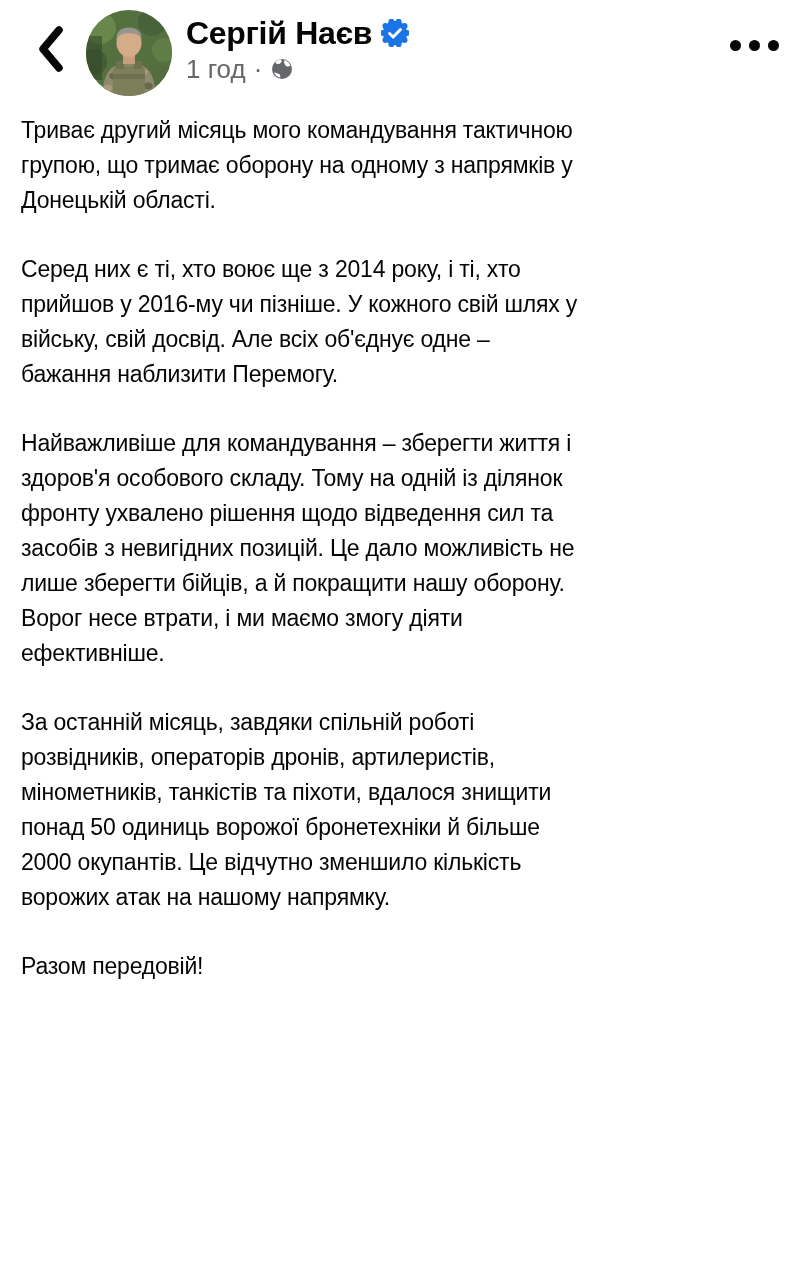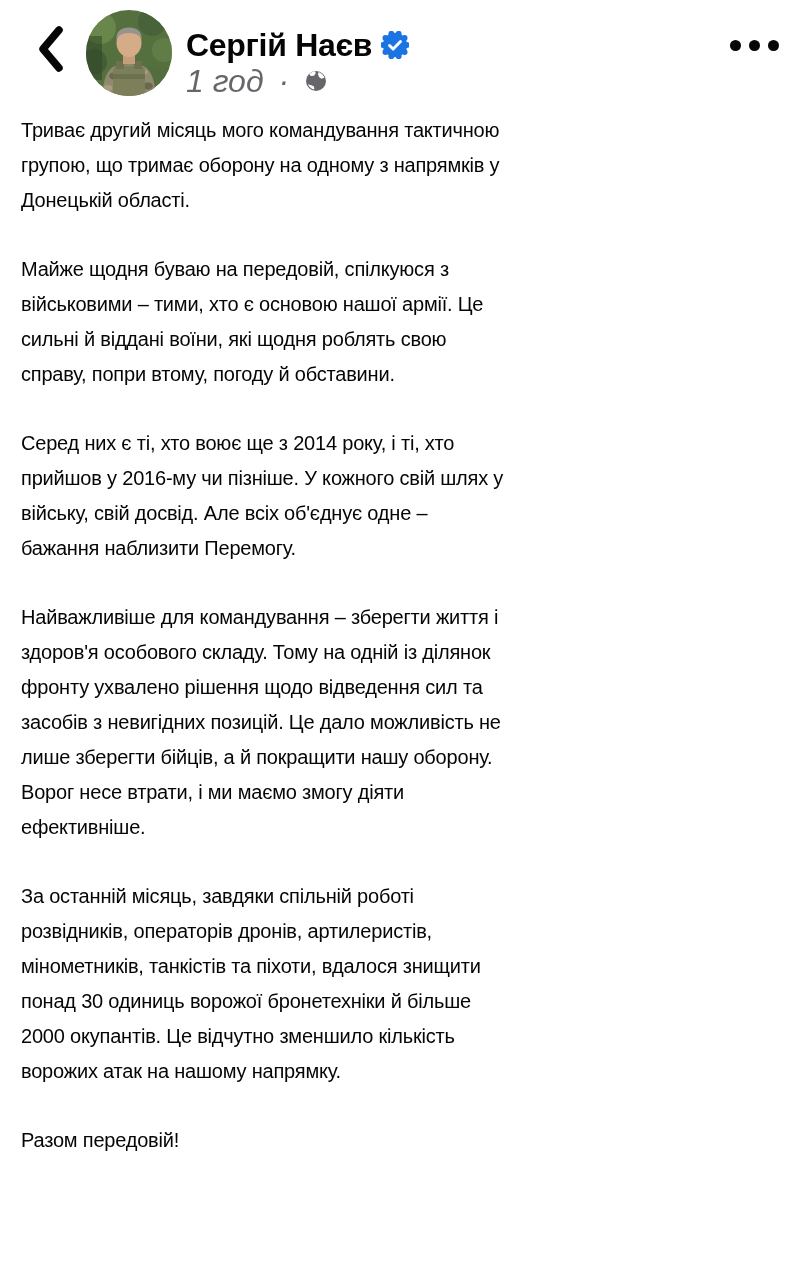--- a/index.html
+++ b/index.html
@@ -19,44 +19,44 @@
     background:none; border:0; padding:0; margin:0;
     display:flex; align-items:center; justify-content:center;
     cursor:pointer;
   }
   .avatar {
     position:absolute; left:86px; top:10px;
     width:86px; height:86px;
     border-radius:50%; overflow:hidden;
     cursor:pointer;
   }
-  .identity { position:absolute; left:186px; top:28px; }
+  .identity { position:absolute; left:186px; top:16px; }
   .name-row { display:flex; align-items:center; gap:9px; }
   .author-name {
     font-size:32px; font-weight:700; line-height:34px;
     letter-spacing:-0.3px; color:#050505; cursor:pointer;
   }
   .verified-badge { display:block; }
   .meta-row {
     margin-top:6px;
-    display:flex; align-items:center; gap:15px;
-    color:#65676b; font-size:32px; line-height:26px;font-style:italic;
+    display:flex; align-items:center; gap:8px;
+    color:#65676b; font-size:26px; line-height:26px;
   }
   .meta-sep { color:#65676b; }
   .more-button {
     position:absolute; right:24px; top:38px;
     background:none; border:0; padding:0; margin:0;
     display:flex; align-items:center; gap:8px;
     cursor:pointer; height:14px;
   }
   .more-dot { width:11px; height:11px; border-radius:50%; background:#050505; }
   
   .post {
     padding:13px 4px 0 21px;
-    font-size:20px;
+    font-size:23px;
     line-height:35px;
     letter-spacing:-0.2px;
     color:#050505;
   }
   .post p {
     margin:0 0 34px 0;
     white-space:pre-line;
   }
 </style>
 </head>
@@ -134,37 +134,33 @@
       <span class="more-dot"></span>
       <span class="more-dot"></span>
     </button>
 
   </header>
 
   <main class="post">
     <p>Триває другий місяць мого командування тактичною
 групою, що тримає оборону на одному з напрямків у
 Донецькій області.</p>
-    <p>Майже щодня буваю на передовій, спілкуюся з
-військовими – тими, хто є основою нашої армії. Це
-сильні й віддані воїни, які щодня роблять свою
-справу, попри втому, погоду й обставини.</p>
     <p>Серед них є ті, хто воює ще з 2014 року, і ті, хто
 прийшов у 2016-му чи пізніше. У кожного свій шлях у
 війську, свій досвід. Але всіх об'єднує одне –
 бажання наблизити Перемогу.</p>
     <p>Найважливіше для командування – зберегти життя і
 здоров'я особового складу. Тому на одній із ділянок
 фронту ухвалено рішення щодо відведення сил та
 засобів з невигідних позицій. Це дало можливість не
 лише зберегти бійців, а й покращити нашу оборону.
 Ворог несе втрати, і ми маємо змогу діяти
 ефективніше.</p>
     <p>За останній місяць, завдяки спільній роботі
 розвідників, операторів дронів, артилеристів,
 мінометників, танкістів та піхоти, вдалося знищити
-понад 30 одиниць ворожої бронетехніки й більше
+понад 50 одиниць ворожої бронетехніки й більше
 2000 окупантів. Це відчутно зменшило кількість
 ворожих атак на нашому напрямку.</p>
     <p>Разом передовій!</p>
   </main>
 
 </div>
 
 </body></html>

